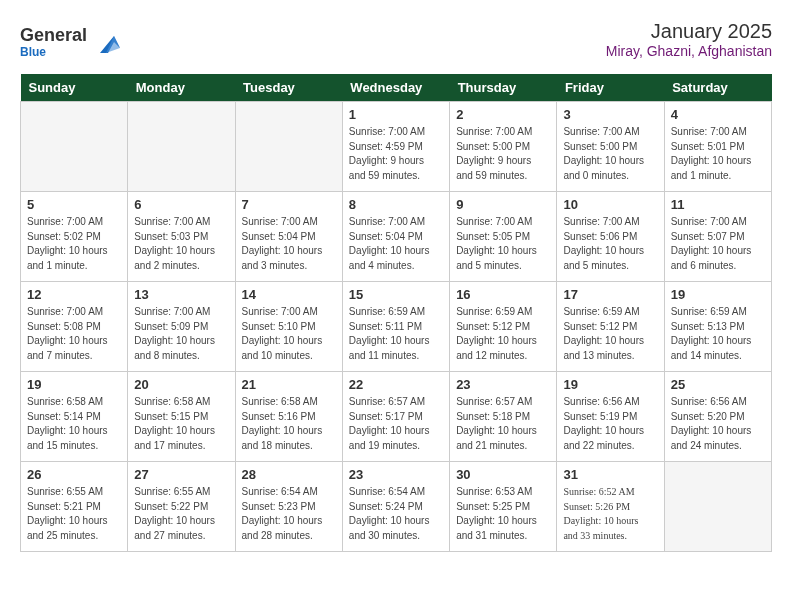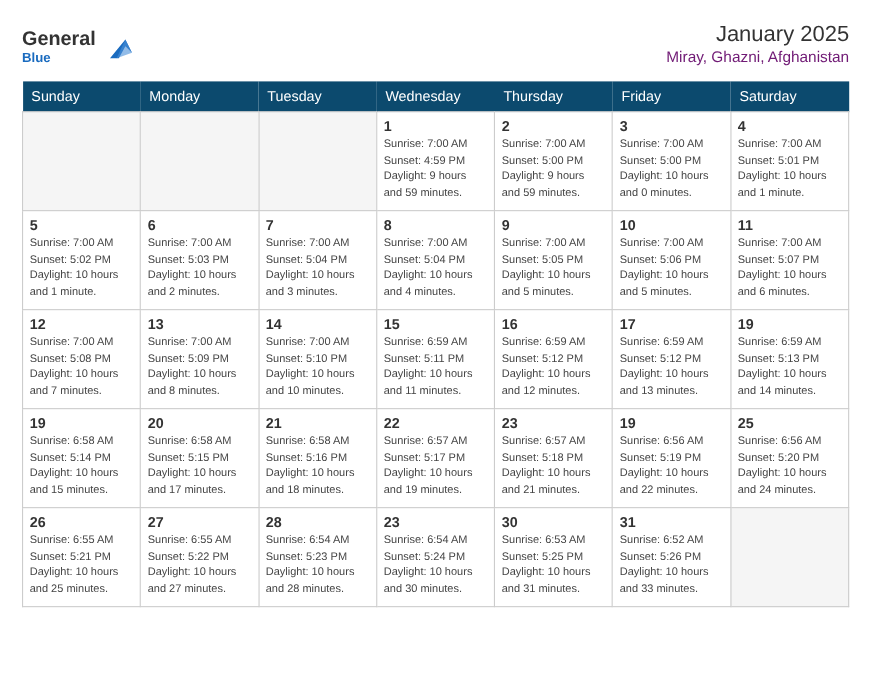--- a/index.html
+++ b/index.html
@@ -50,26 +50,26 @@
     }
     .subtitle {
       font-size: 14px;
       color: #701a75;
     }
     .calendar {
       width: 100%;
       border-collapse: collapse;
     }
     .calendar th {
-      background-color: #0c4a6e;
+      background-color: #14532d;
       color: #fff;
       text-align: left;
       padding: 6px 8px;
       font-size: 13px;
-      font-weight: normal;
+      font-weight: bold;
     }
     .calendar td {
       border: 1px solid #ccc;
       vertical-align: top;
       padding: 5px 6px;
       width: 14.28%;
       height: 90px;
       font-size: 10.5px;
       color: #333;
       background: #fff;
@@ -342,21 +342,21 @@
         </td>
         <td>
           <span class="day-num">30</span>
           <div class="day-info" style="white-space: pre-line;">Sunrise: 6:53 AM
 Sunset: 5:25 PM
 Daylight: 10 hours
 and 31 minutes.</div>
         </td>
         <td>
           <span class="day-num">31</span>
-          <div class="day-info" style="white-space: pre-line;">Sunrise: 6:52 AM
+          <div class="day-info" style="white-space: pre-line; font-family: Liberation Serif, serif;">Sunrise: 6:52 AM
 Sunset: 5:26 PM
 Daylight: 10 hours
 and 33 minutes.</div>
         </td>
         <td class="empty"></td>
       </tr>
     </tbody>
 </table>
 
 </body></html>

